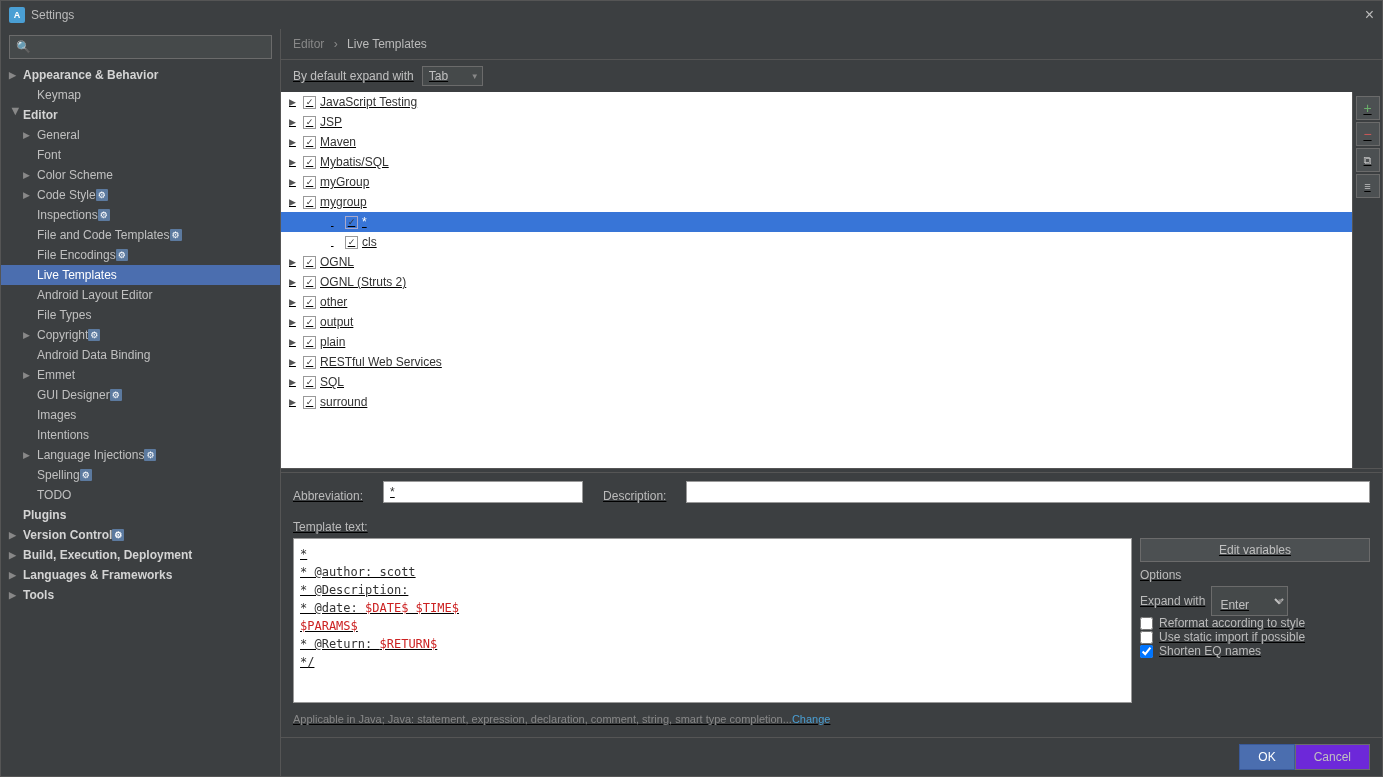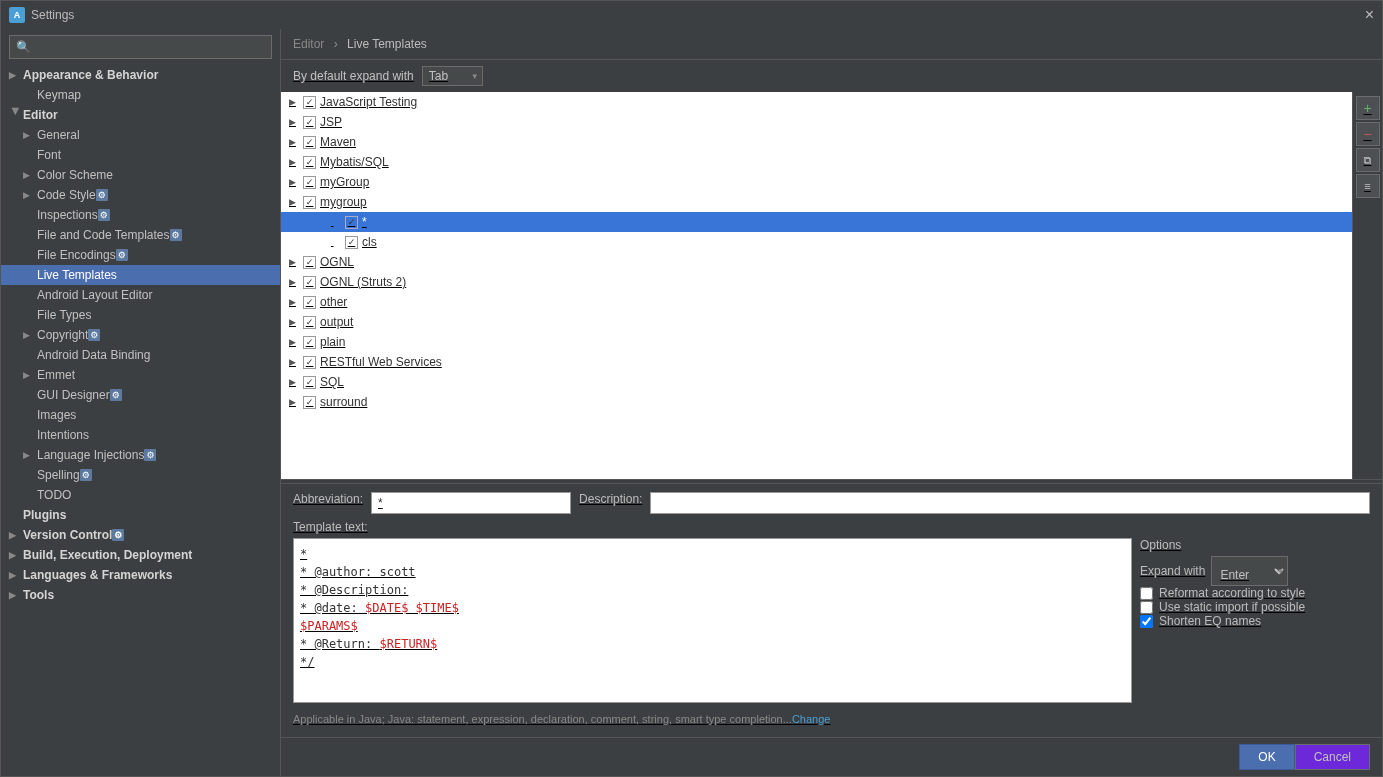--- a/index.html
+++ b/index.html
@@ -281,23 +281,23 @@
 
     
     .bottom-form {
       background: #3c3f41;
       border-top: 1px solid #555;
       padding: 8px 12px;
     }
 
     .form-row {
       display: flex;
-      align-items: flex-start;
-      margin-bottom: 6px;
-      gap: 8px;
+      align-items: flex-end;
+      margin-bottom: 17px;
+      gap: 20px;
     }
 
     .form-label {
       font-size: 12px;
       color: #bbb;
       white-space: nowrap;
     }
 
     .form-input {
       flex: 1;
@@ -697,20 +697,21 @@
                 <div class="tpl-line"><span style="color:#333;"> * @author: scott</span></div>
                 <div class="tpl-line"><span style="color:#333;"> * @Description:</span></div>
                 <div class="tpl-line"><span style="color:#333;"> * @date: </span><span style="color:#cc2222;">$DATE$ $TIME$</span></div>
                 <div class="tpl-line"><span style="color:#cc2222;">$PARAMS$</span></div>
                 <div class="tpl-line"><span style="color:#333;"> * @Return: </span><span style="color:#cc2222;">$RETURN$</span></div>
                 <div class="tpl-line"><span style="color:#333;"> */</span></div>
               </div>
             </div>
 
             <div class="options-col">
+              <button class="edit-vars-btn">Edit variables</button>
 
               <div style="">
                 <div class="options-title">Options</div>
                 <div class="options-row">
                   <span>Expand with</span>
                   <div class="dropdown-wrapper">
                     <select style="background:#45494a;border:1px solid #6b6b6b;color:#c0c0c0;font-size:12px;padding:10px 16px 2px 4px;outline:none;">
                       <option>Enter</option>
                       <option>Tab</option>
                       <option>Space</option>

